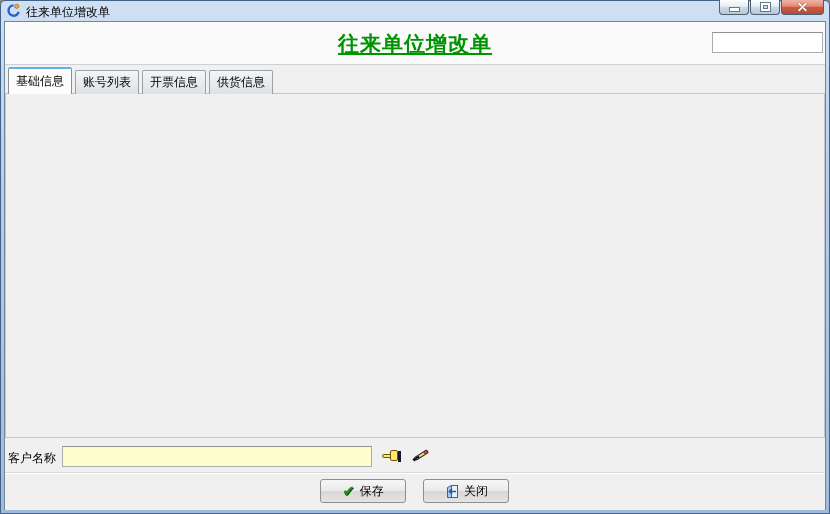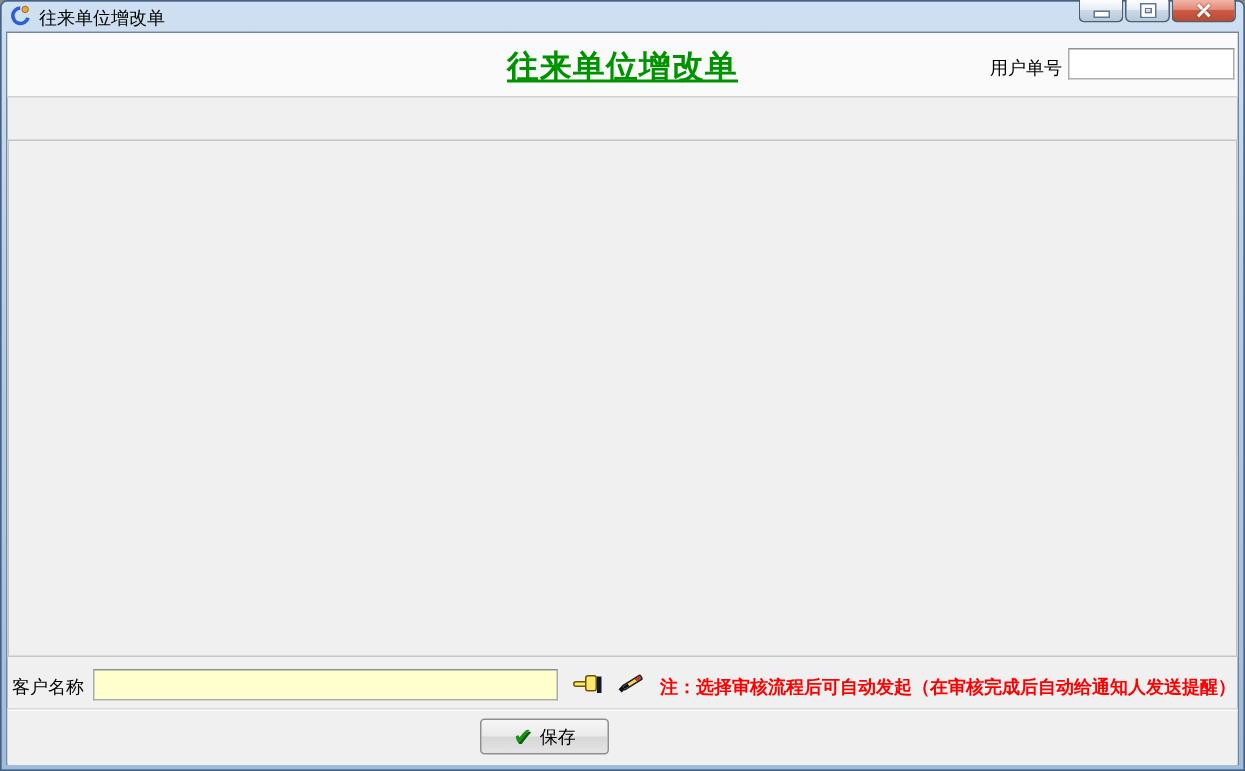--- a/index.html
+++ b/index.html
@@ -123,24 +123,37 @@
         <i></i>
         <i></i>
       </span>
   </div>
 
   <div class="client"></div>
 
   <div class="header">
     <div class="form-title">往来单位增改单</div>
   </div>
-  <span class="lbl userno-label" style="left:600px;top:37px;width:108px;position:absolute;">用户单号</span>
   <input class="inp userno-input" style="left: 712px; top: 32px; width: 111px;" value="">
 
   <div class="tabpanel"></div>
+  <div class="tabs">
+    <div class="tab active">
+        <span>基础信息</span>
+      </div>
+    <div class="tab">
+        <span>账号列表</span>
+      </div>
+    <div class="tab">
+        <span>开票信息</span>
+      </div>
+    <div class="tab">
+        <span>供货信息</span>
+      </div>
+  </div>
 
   <span class="radio" style="left:16px;top:112px;"></span>
   <span class="cblabel" style="left:32px;top:112px;">新增</span>
   <span class="radio checked" style="left:74px;top:112px;"></span>
   <span class="cblabel" style="left:90px;top:112px;">修改</span>
 
   <span class="cb" style="left:18px;top:143px;"></span>
   <span class="cblabel" style="left:36px;top:143px;">甲方</span>
   <span class="cb" style="left:18px;top:169px;"></span>
   <span class="cblabel" style="left:36px;top:169px;">分包商</span>
@@ -220,21 +233,28 @@
   <input class="inp yellow" style="left: 62px; top: 446px; width: 310px;" value="">
   <span class="hand" style="left:382px;top:449px;">
       <i class="finger"></i>
       <i class="palm"></i>
       <i class="cuff"></i>
     </span>
   <span class="pen" style="left:413px;top:446px;">
       <i class="shaft"></i>
       <i class="nib"></i>
     </span>
-  <span class="audit-note">注：选择审核流程后可自动发起（在审核完成后自动给通知人发送提醒）</span>
 
   <div class="btnbar">
     <div class="btn" style="left:315px;">
       <span class="check-glyph">✔</span>
       <span>保存</span>
     </div>
+    <div class="btn" style="left:418px;">
+      <svg width="15" height="15" viewBox="0 0 15 15">
+        <rect x="7.5" y="1.5" width="6" height="12" fill="#eaf2fb" stroke="#4a6078"></rect>
+        <path d="M7.5 1.5 L3.5 3.5 L3.5 13.5 L7.5 13.5 Z" fill="#a8c8ea" stroke="#4a6078"></path>
+        <path d="M12 7.5 L6 7.5 M8 5 L5.5 7.5 L8 10" stroke="#2458b8" stroke-width="1.6" fill="none"></path>
+      </svg>
+      <span>关闭</span>
+    </div>
   </div>
 </div>
 
 </body></html>

